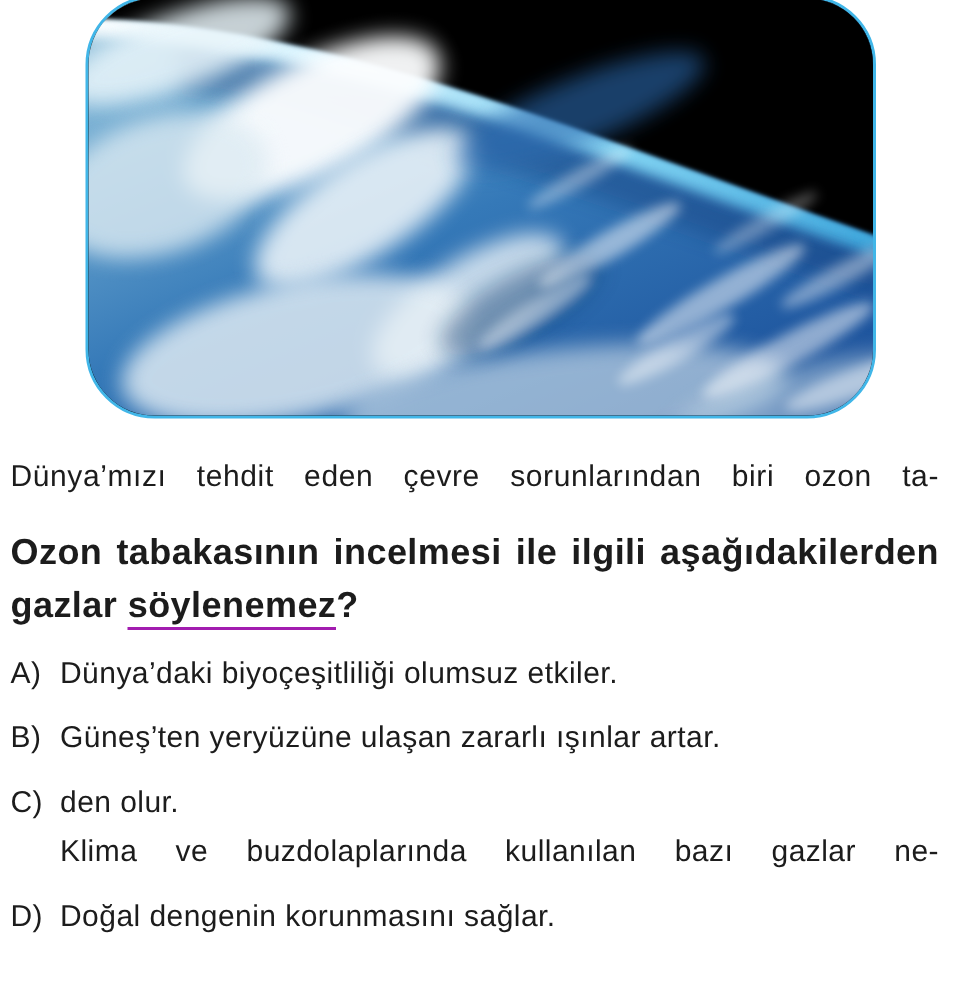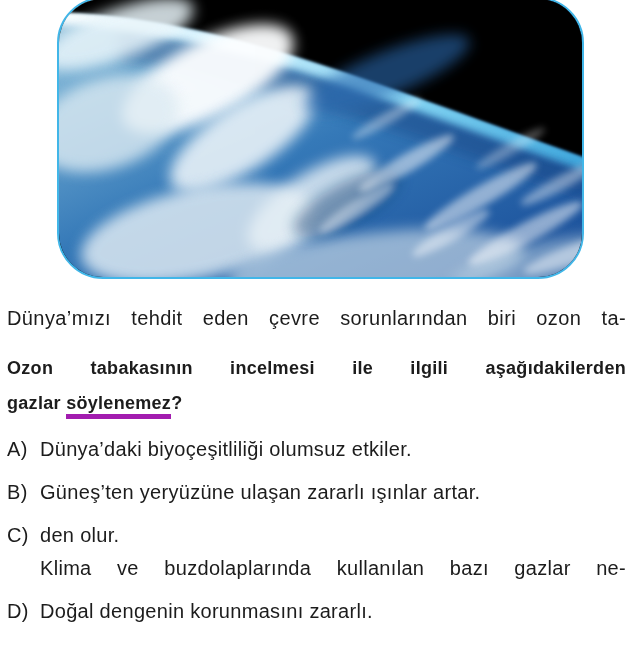--- a/index.html
+++ b/index.html
@@ -25,27 +25,27 @@
 
   .intro {
     margin: 22px 0 0 0;
     font-size: 20px;
     line-height: 34px;
     letter-spacing: 0.4px;
   }
   .question {
     margin: 16px 0 0 0;
     font-weight: bold;
-    font-size: 18px;
+    font-size: 24px;
     line-height: 35px;
     letter-spacing: 0.3px;
   }
   .line { display: block; }
   .j { text-align: justify; text-align-last: justify; }
-  .u { border-bottom: 5px solid #a21caf; padding-bottom: 1px; }
+  .u { border-bottom: 2px solid #a21caf; padding-bottom: 1px; }
 
   .options { margin-top: 12px; }
   .option {
     display: flex;
     margin-bottom: 10px;
     font-size: 20px;
     line-height: 33px;
     letter-spacing: 0.3px;
   }
   .opt-label { flex: 0 0 33px; }
@@ -152,20 +152,20 @@
         <span class="opt-label">C)</span>
         <span class="opt-text">
           <span class="line opt-line">den olur.</span>
           <span class="line opt-line j">Klima ve buzdolaplarında kullanılan bazı gazlar ne-</span>
         </span>
       </div>
 
       <div class="option">
         <span class="opt-label">D)</span>
         <span class="opt-text">
-          <span class="line opt-line">Doğal dengenin korunmasını zararlı.</span>
+          <span class="line opt-line">Doğal dengenin korunmasını sağlar.</span>
 
         </span>
       </div>
 
     </div>
   </div>
 </div>
 
 </body></html>

